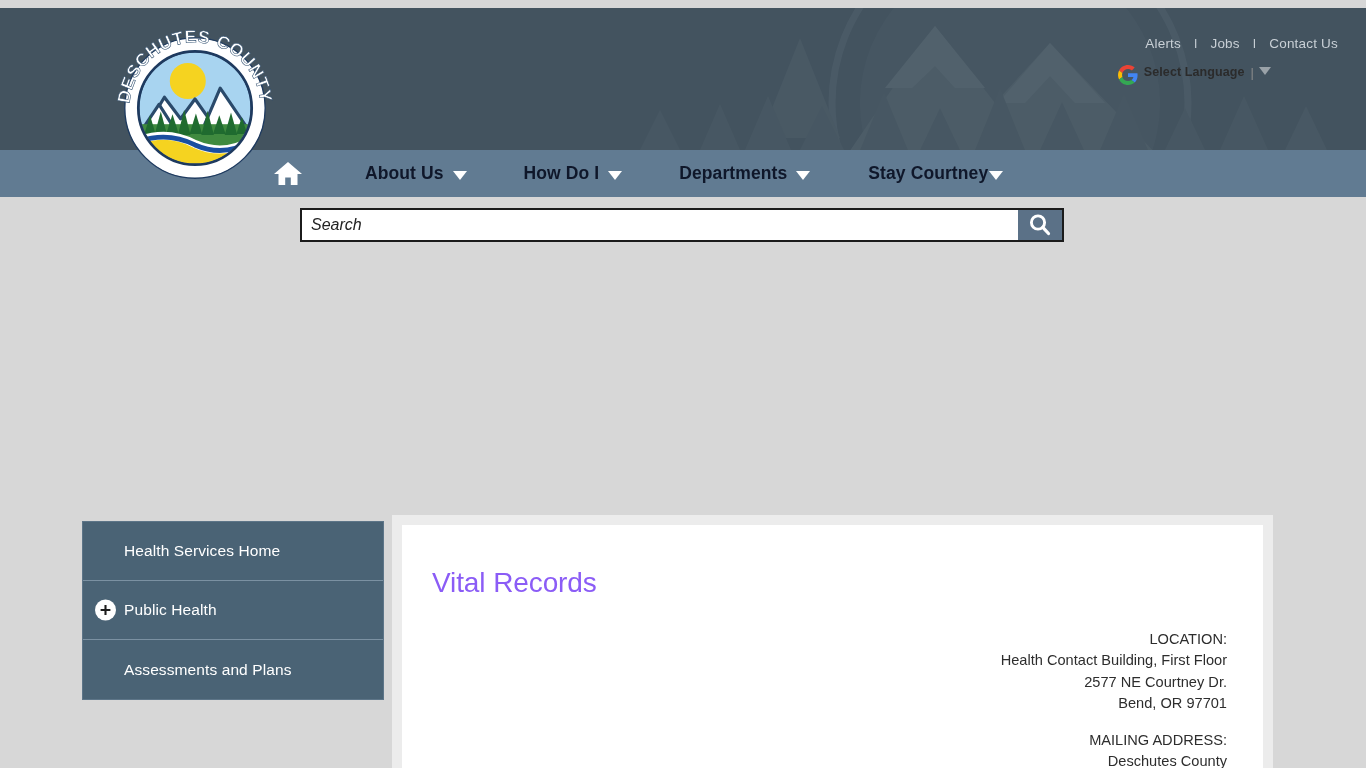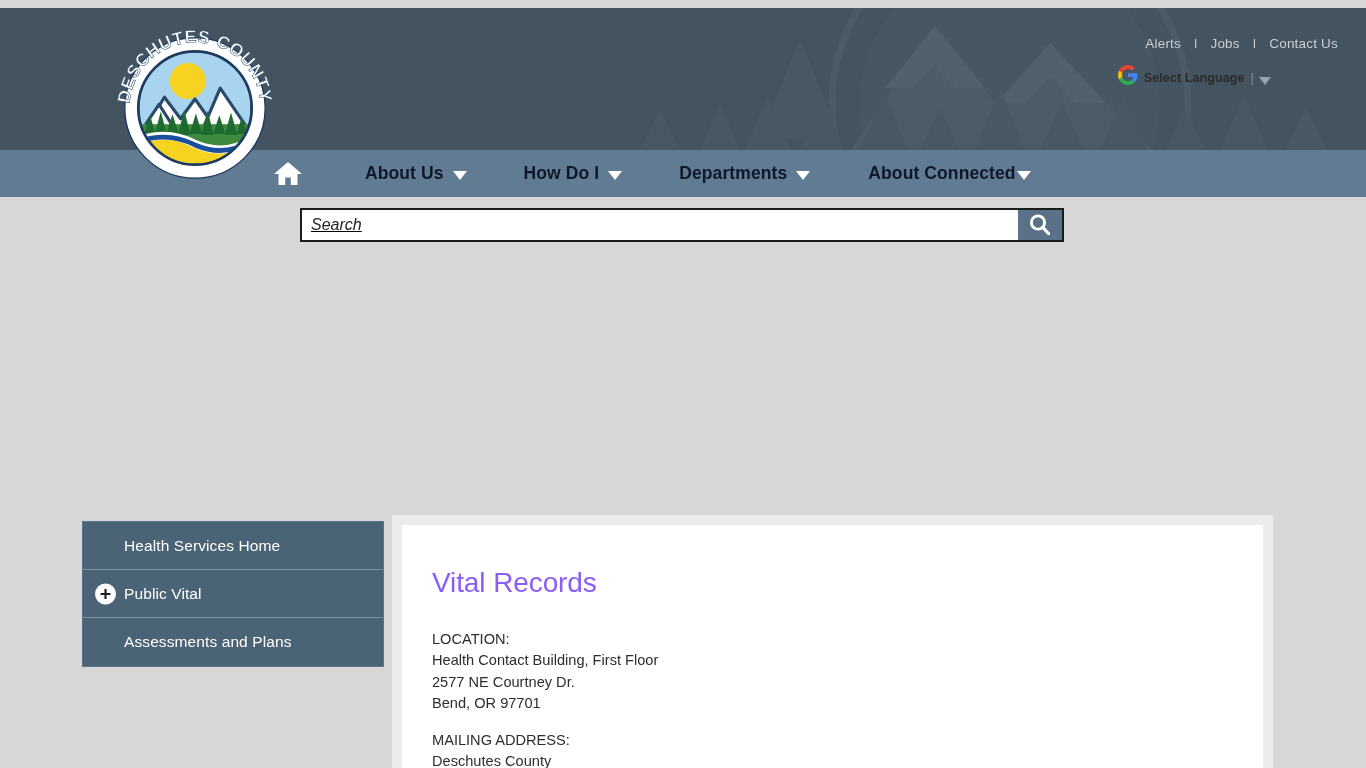--- a/index.html
+++ b/index.html
@@ -40,21 +40,21 @@
   }
   .utility-sep {
     color: #c9d0d6;
     padding: 0 9px;
     font-size: 12px;
   }
   .lang-widget {
     position: absolute;
     right: 95px; top: 57px;
     display: flex;
-    align-items: flex-end;
+    align-items: flex-start;
     white-space: nowrap;
   }
   .g-logo {
     width: 20px; height: 20px;
     margin-right: 6px;
     flex: 0 0 auto;
   }
   .lang-label {
     font-size: 12.5px;
     font-weight: bold;
@@ -125,21 +125,20 @@
   .search-row {
     position: relative;
     width: 1366px; height: 60px;
     background: #d7d7d7;
   }
   .search-wrap {
     position: absolute;
     left: 300px; top: 208px;
     display: flex;
     height: 34px;
-    text-decoration: underline;
   }
   .search-input {
     width: 718px; height: 34px;
     border: 2px solid #1b1b1b;
     border-right: none;
     background: #ffffff;
     padding: 0 9px;
     font-size: 16px;
     font-style: italic;
     font-family: "Liberation Sans", sans-serif;
@@ -174,21 +173,21 @@
     position: absolute;
     left: 82px; top: 264px;
     width: 302px;
   }
   .side-nav {
     background: #4a6375;
     border: 1px solid #5d7588;
   }
   .side-item {
     position: relative;
-    height: 48px;
+    height: 59px;
     display: flex;
     align-items: center;
     border-bottom: 1px solid #7b91a2;
     cursor: pointer;
   }
   .side-item:last-child { border-bottom: none; }
   .side-item .side-label {
     color: #ffffff;
     font-size: 15.5px;
     letter-spacing: .1px;
@@ -228,21 +227,21 @@
     margin: 0 0 30px 0;
     letter-spacing: -.1px;
   }
   .content-block {
     font-size: 14.6px;
     color: #2d2d2d;
     line-height: 1.46;
   }
   .content-block .blk { margin-bottom: 16px; }
   .content-block .blk:last-child { margin-bottom: 0; }
-  .content-block div.row { white-space: nowrap; }
+  .content-block div.row { white-space: nowrap; text-align: right; }
 </style>
 </head>
 <body>
 
 <div class="header">
 
   <svg class="header-watermark" viewBox="0 0 1366 142" preserveAspectRatio="none" aria-hidden="true">
     <defs>
       <clipPath id="hdrclip">
           <rect x="0" y="0" width="1366" height="142"></rect>
@@ -350,21 +349,21 @@
   </div>
   <div class="nav-item nav-gap-2">
     <span>How Do I</span>
     <span class="caret"></span>
   </div>
   <div class="nav-item nav-gap-3">
     <span>Departments</span>
     <span class="caret"></span>
   </div>
   <div class="nav-item nav-gap-4 tight">
-    <span>About Connected</span>
+    <span>Stay Courtney</span>
     <span class="caret"></span>
   </div>
 </div>
 
 <div class="search-row"></div>
 <div class="search-wrap">
   <input class="search-input" type="text" placeholder="Search" style="">
   <button class="search-btn">
     <svg width="26" height="26" viewBox="0 0 26 26" aria-hidden="true">
       <circle cx="11" cy="10.5" r="6.6" fill="none" stroke="#ffffff" stroke-width="2.9"></circle>
@@ -381,21 +380,21 @@
       <div class="side-item plain">
         <span class="side-label">Health Services Home</span>
       </div>
       <div class="side-item expandable">
         <span class="plus-icon">
           <svg width="13" height="13" viewBox="0 0 13 13" aria-hidden="true">
             <line x1="6.5" y1="1.6" x2="6.5" y2="11.4" stroke="#1d1d1d" stroke-width="2.1"></line>
             <line x1="1.6" y1="6.5" x2="11.4" y2="6.5" stroke="#1d1d1d" stroke-width="2.1"></line>
           </svg>
         </span>
-        <span class="side-label">Public Vital</span>
+        <span class="side-label">Public Health</span>
       </div>
       <div class="side-item plain">
         <span class="side-label">Assessments and Plans</span>
       </div>
     </div>
 
   </div>
 
   <div class="content-outer">
     <div class="content-panel">

